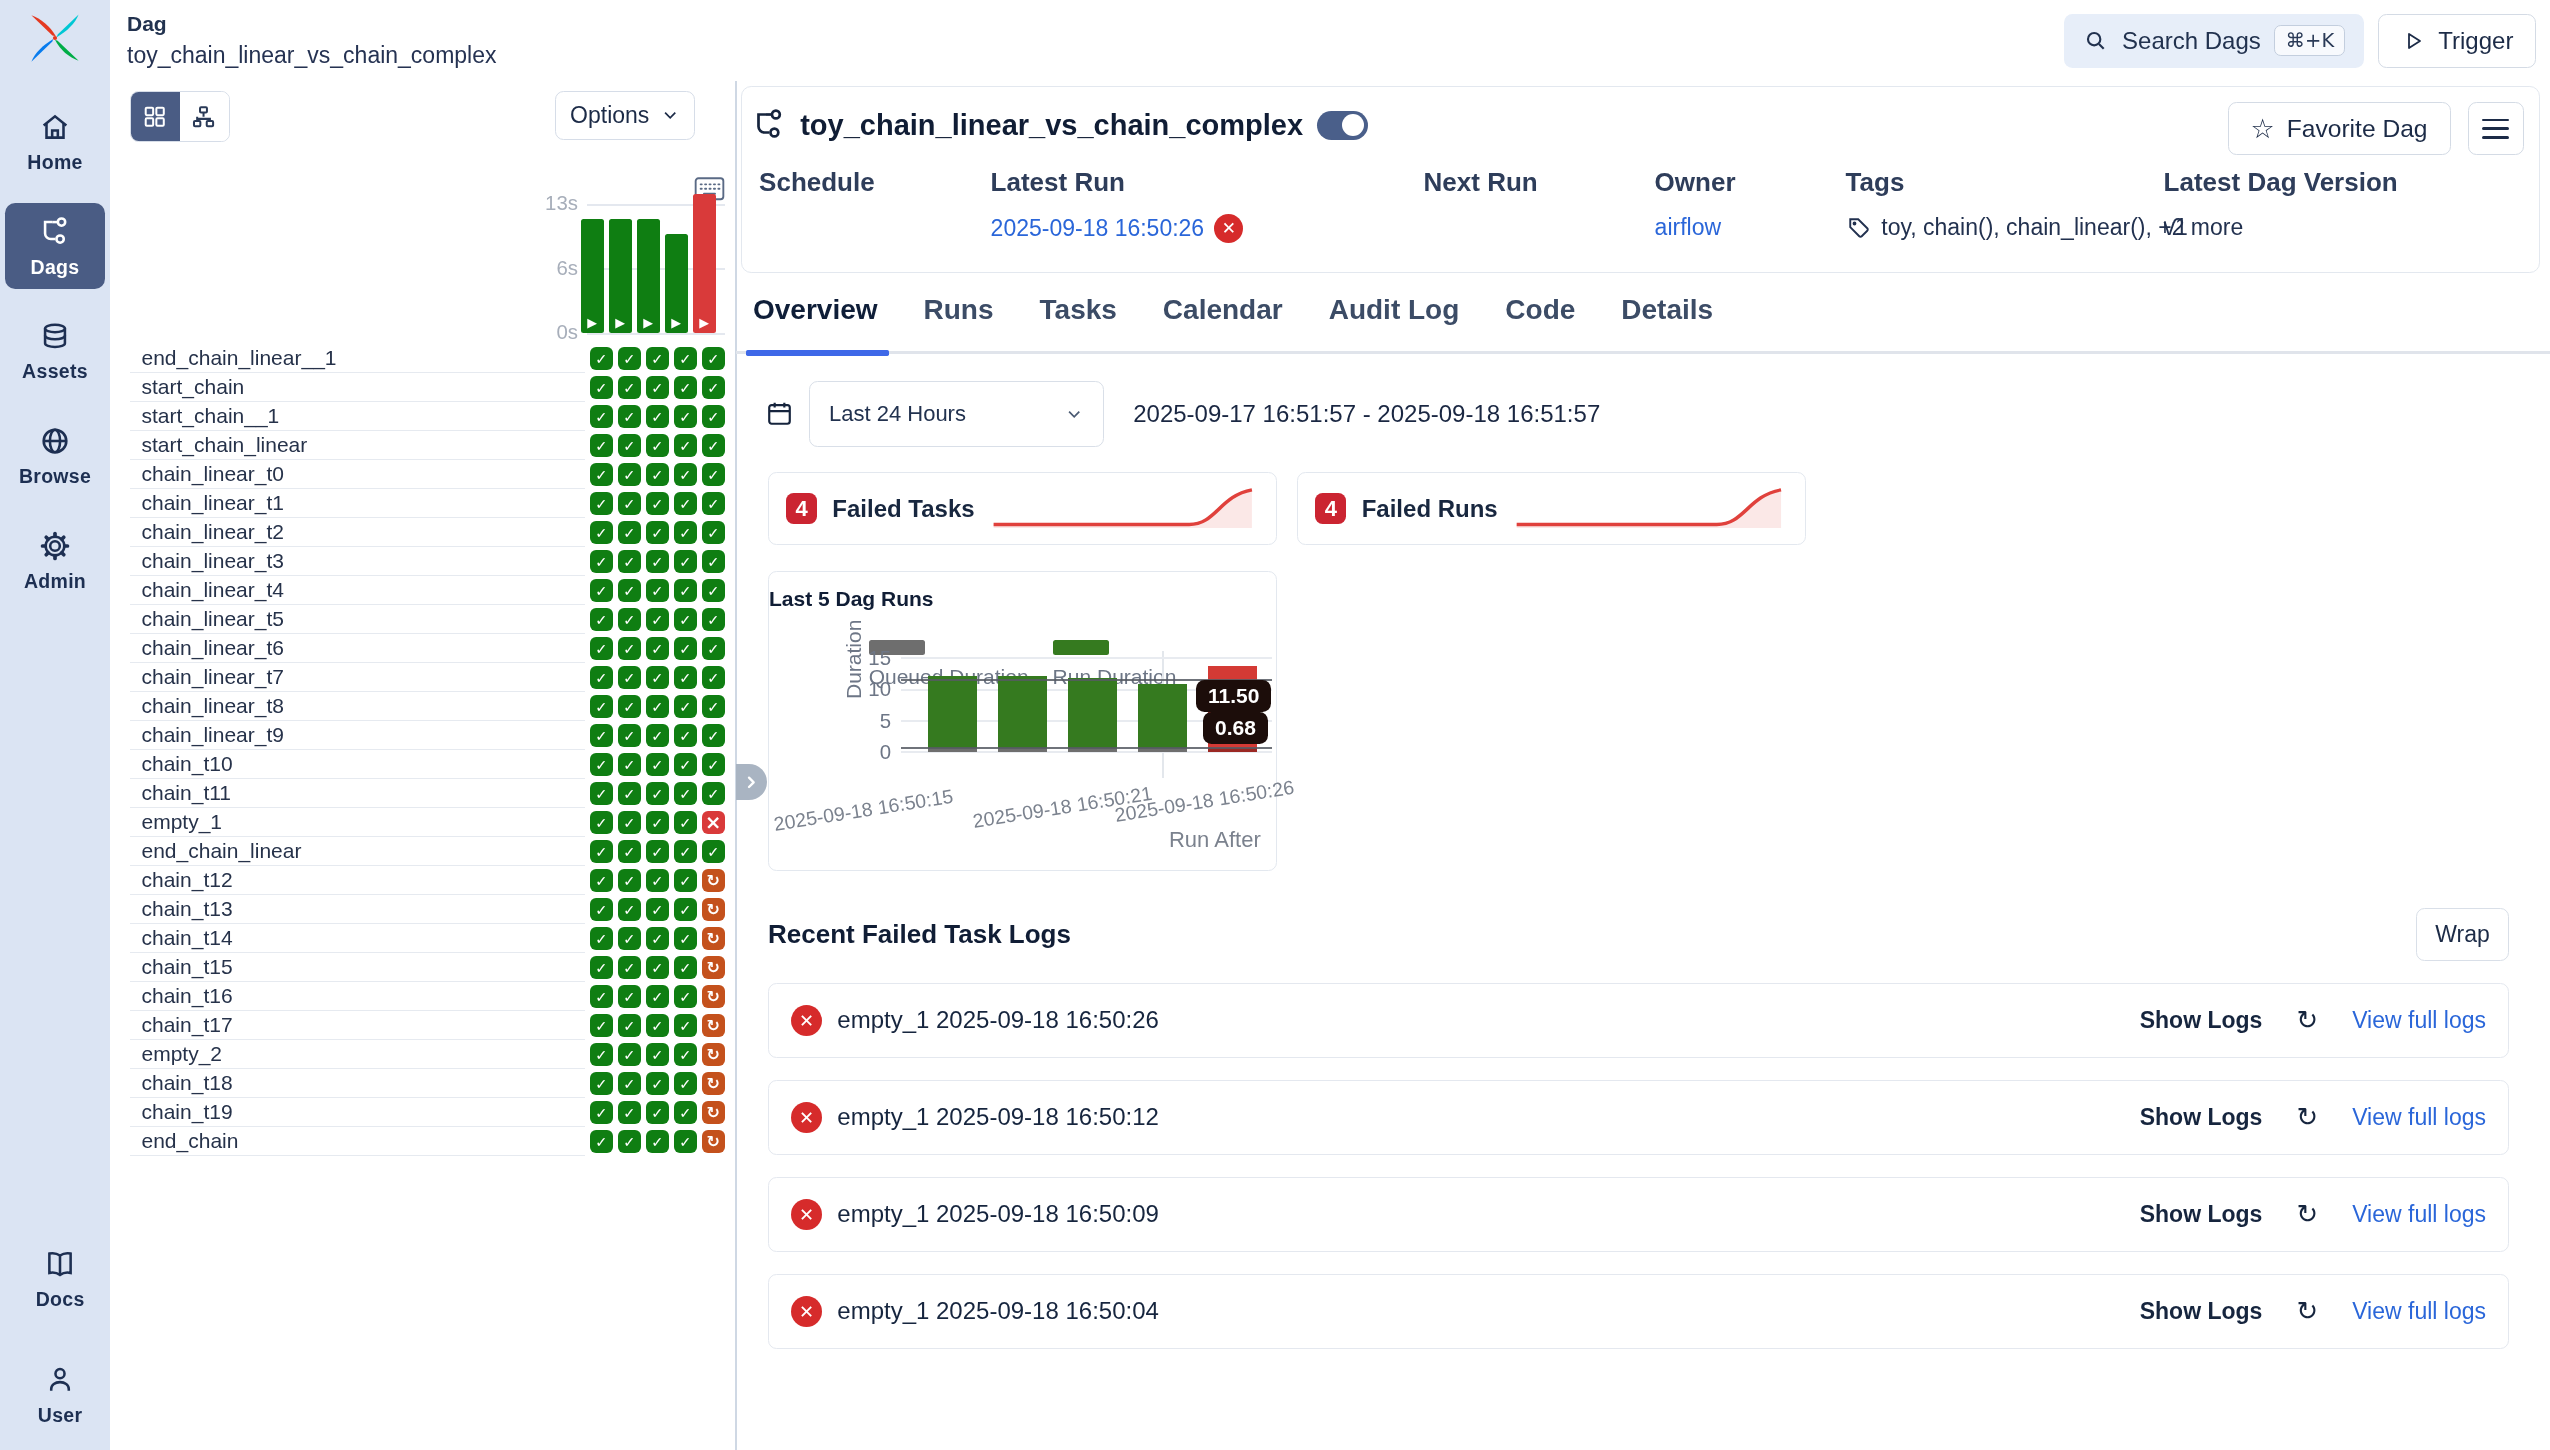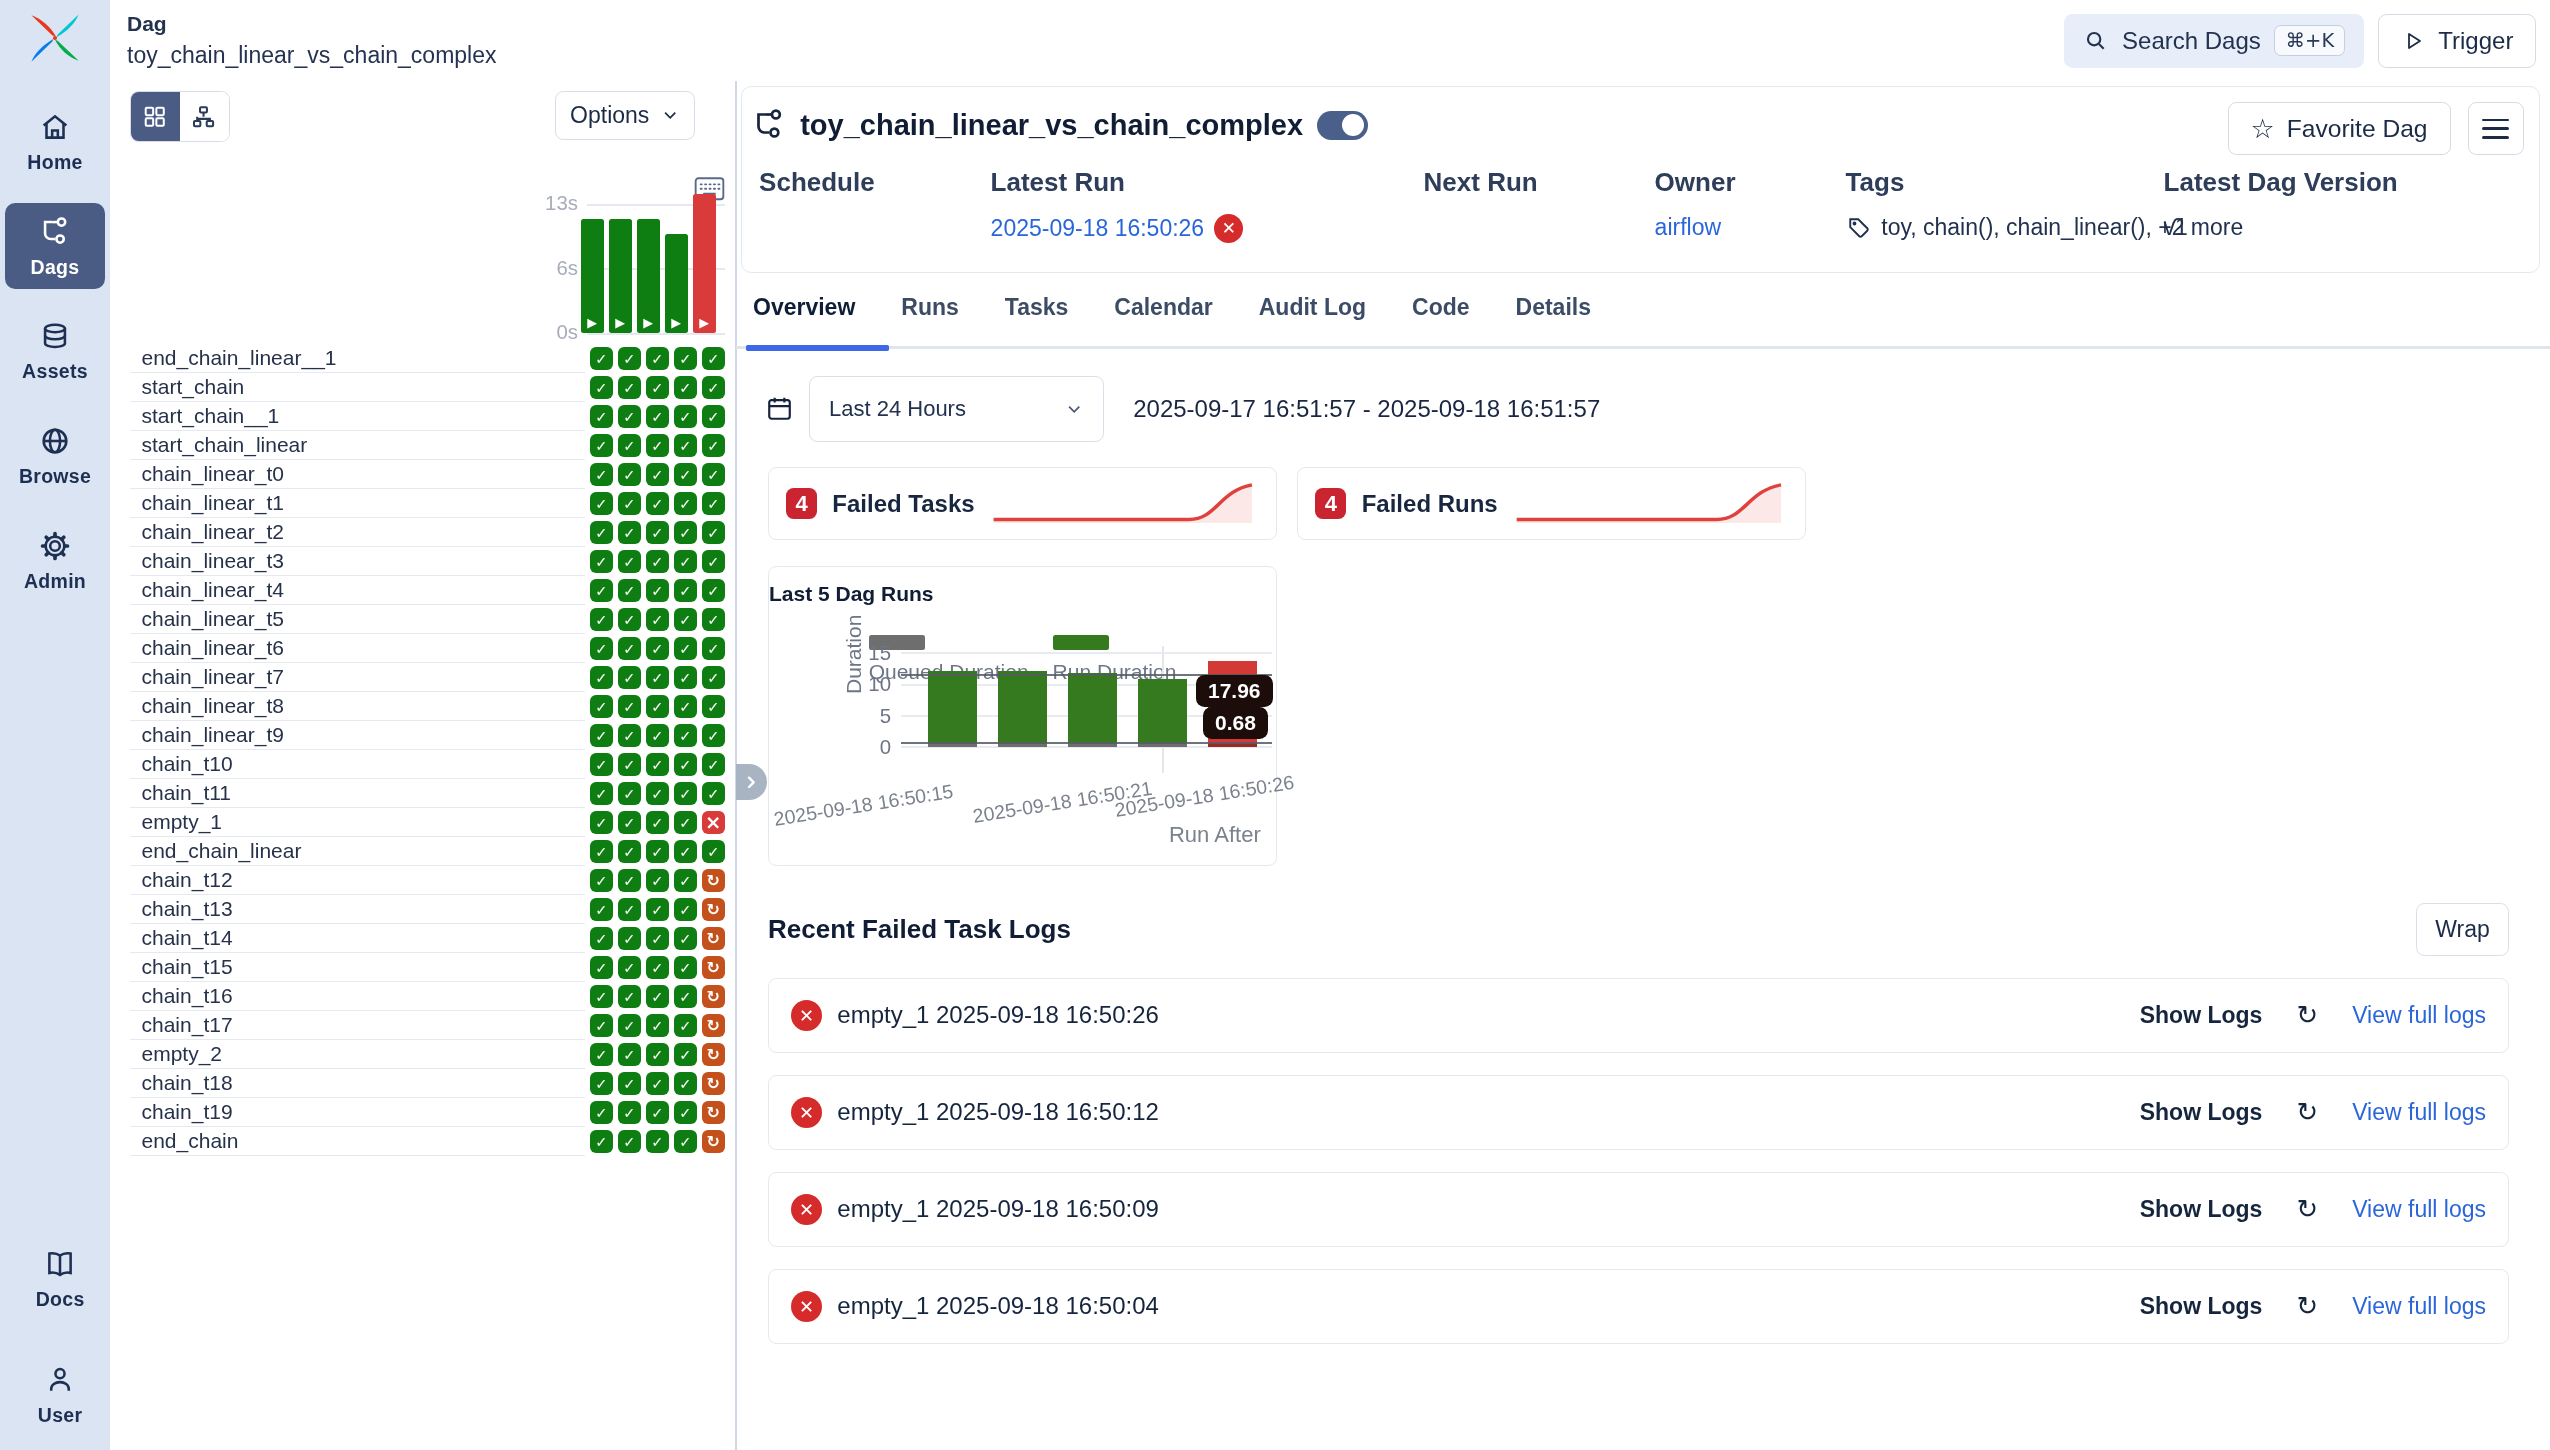--- a/index.html
+++ b/index.html
@@ -103,21 +103,21 @@
   .meta-row { position:relative; height:78px; margin-top:24px; }
   .meta-col { position:absolute; top:0; }
   .meta-label { font-size:26px; font-weight:700; color:#2e3d5a; }
   .meta-value { margin-top:15.3px; font-size:23px; color:#22314f; display:flex; align-items:center; gap:10.2px; }
   .link { color:#2a66d9; cursor:pointer; }
   .fail-dot { width:29px; height:29px; border-radius:50%; background:#d62b2b; color:#fff;
     display:flex; align-items:center; justify-content:center; font-size:17px; }
   .meta-value svg.tag { width:25.5px; height:25.5px; stroke:#22314f; }
 
   .tabs { position:relative; margin-top:20.4px; padding-left:17px; display:flex; gap:46px; }
-  .tab { font-size:23px; font-weight:700; color:#3c4c66; padding-bottom:25.5px; cursor:pointer;text-align:center; }
+  .tab { font-size:28px; font-weight:700; color:#3c4c66; padding-bottom:25.5px; cursor:pointer;text-align:center; }
   .tab.active { color:#0f1e38; }
   .tabs-rule { position:relative; height:2.5px; background:#e0e4eb; margin-right:0; }
   .tabs-indicator { position:absolute; left:10.2px; top:-1.7px; width:143px; height:6px;
     background:#3e68e8; border-radius:1.7px; }
 
   .time-row { margin:27px 0 0 29px; display:flex; align-items:center; gap:15.3px; }
   .time-row svg.cal { width:29px; height:29px; stroke:#16243d; }
   .range-select { width:295px; height:66px; border:1.4px solid #d9dfe8; border-radius:8.5px;
     display:flex; align-items:center; padding:0 18.7px; font-size:22px; color:#22324f;
     background:#fff; cursor:pointer; }
@@ -783,21 +783,21 @@
           <div class="queued"></div>
         </div>
         <div class="refline" style="top: 21px;"></div>
         <div class="refline" style="top: 89px;"></div>
       </div>
 
     <div class="xaxis-name">Run After</div>
   <div class="xlab" style="left: 5.1px; top: 241px;">2025-09-18 16:50:15</div>
       <div class="xlab" style="left: 204px; top: 238px;">2025-09-18 16:50:21</div>
       <div class="xlab" style="left: 346px; top: 232px;">2025-09-18 16:50:26</div>
-      <div class="tt" style="left:427px; top:108px">17.96</div>
+      <div class="tt" style="left:427px; top:108px">11.50</div>
       <div class="tt" style="left:434px; top:140px">0.68</div>
     </div>
 
   <div class="logs-head">
     <h2 class="logs-title">Recent Failed Task Logs</h2>
     <button class="wrap-btn">Wrap</button>
   </div>
   <div id="log-entries">
       <div class="log-entry">
         <span class="log-fail glyph">✕</span>

